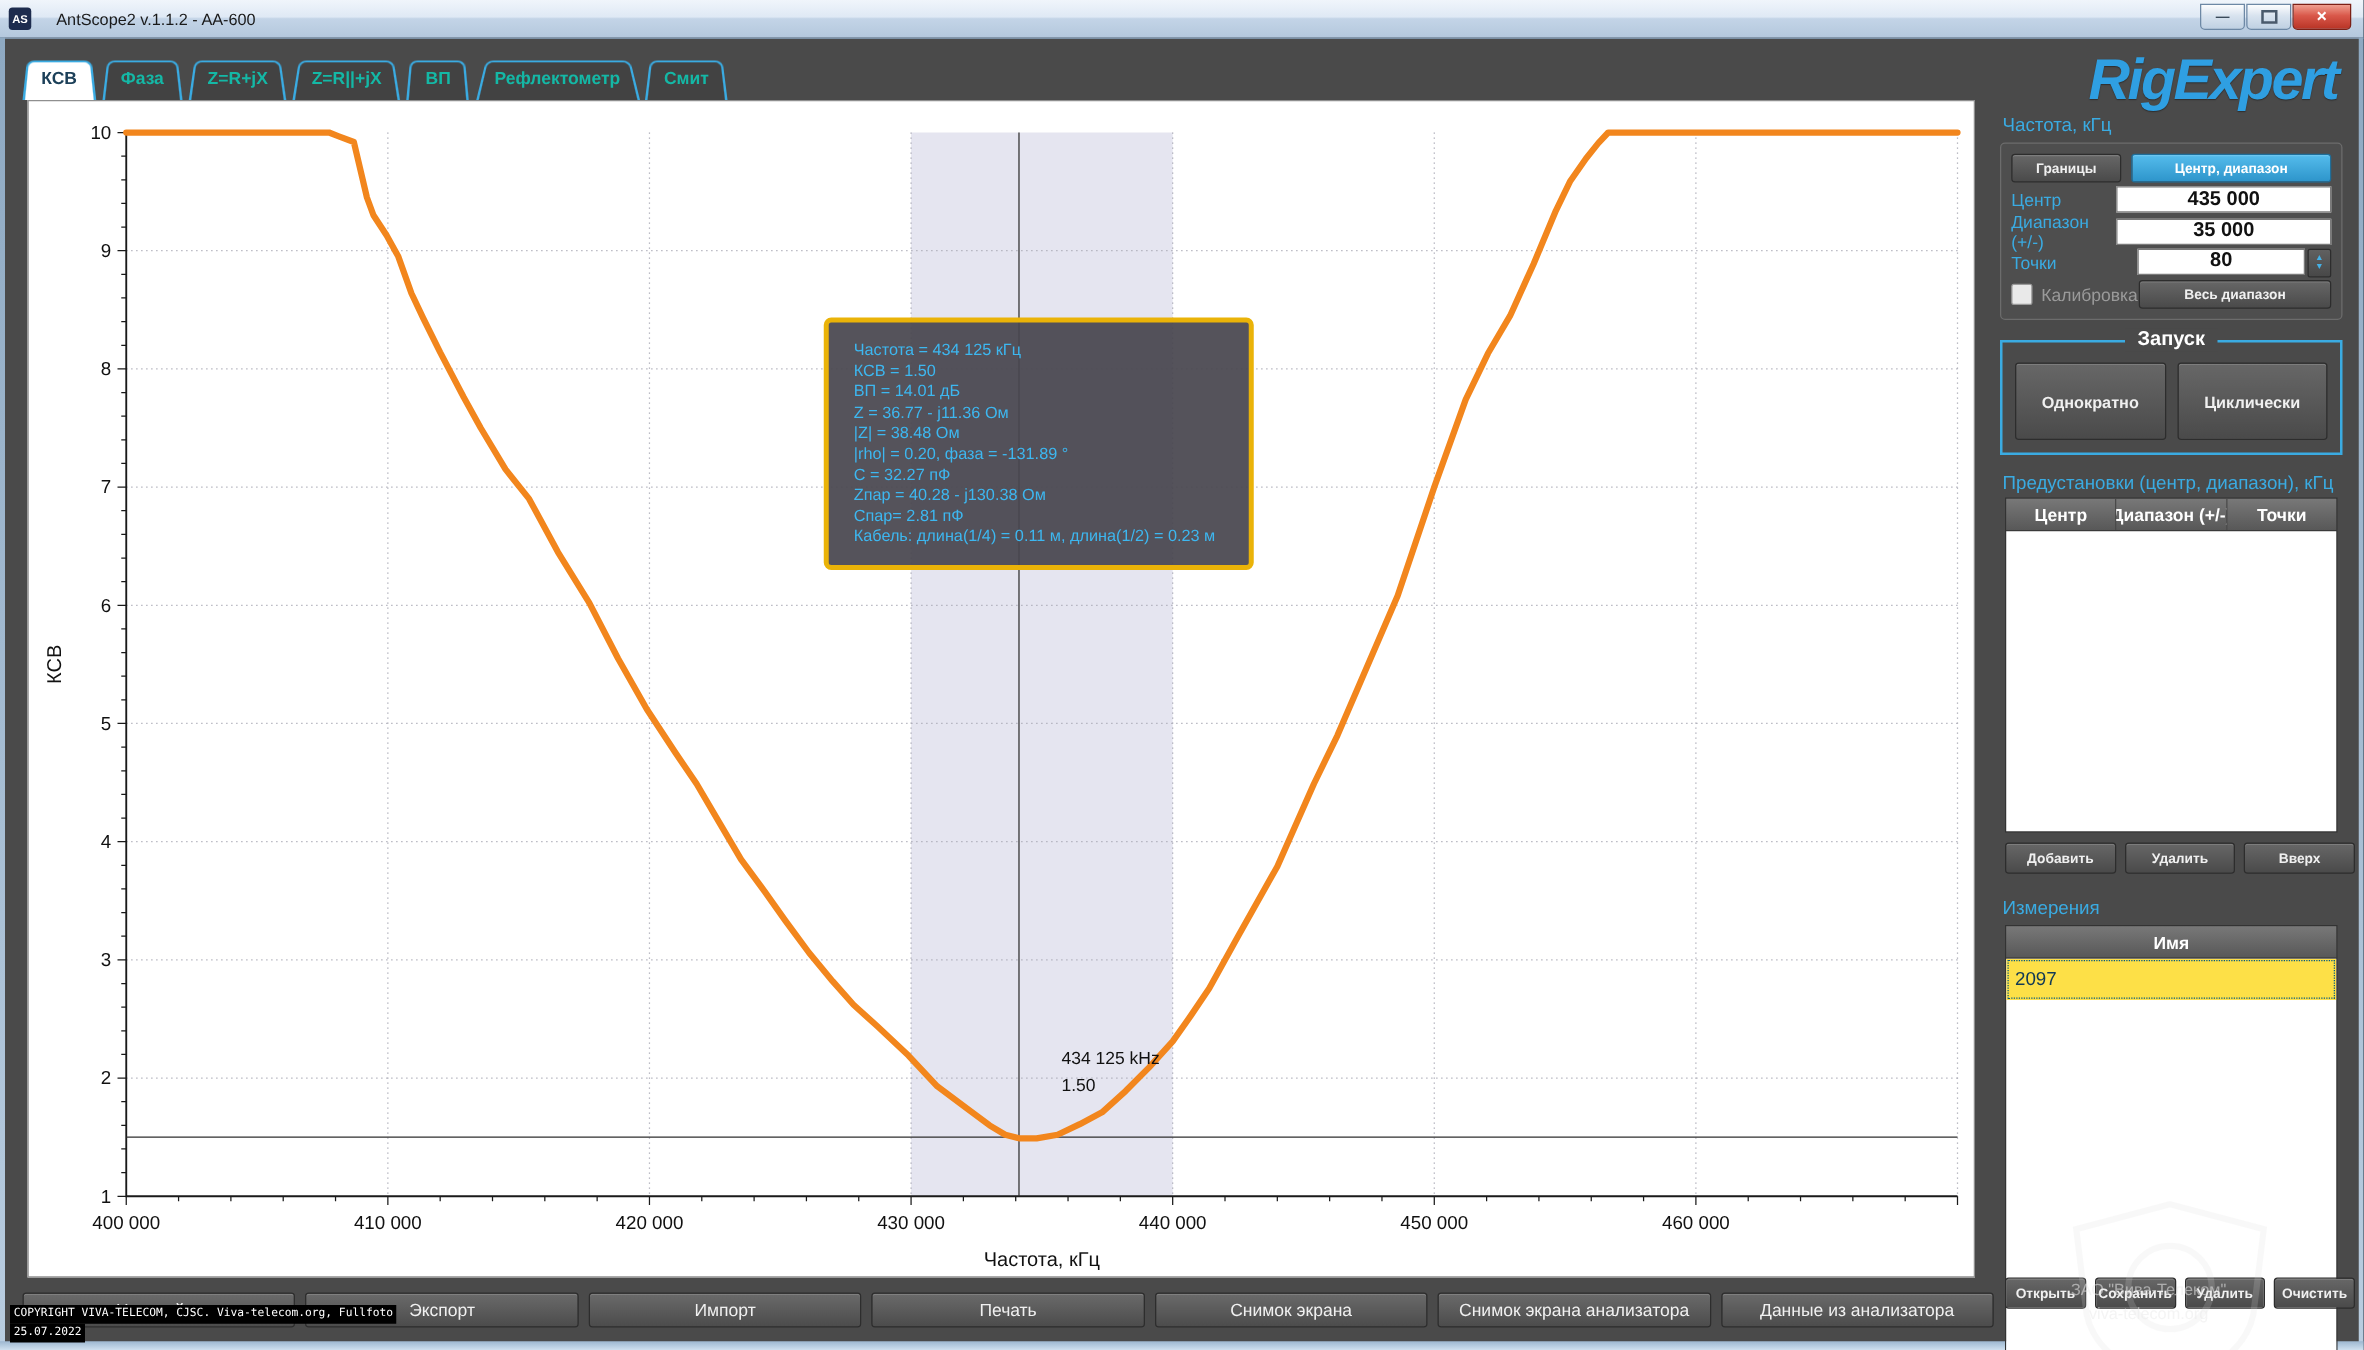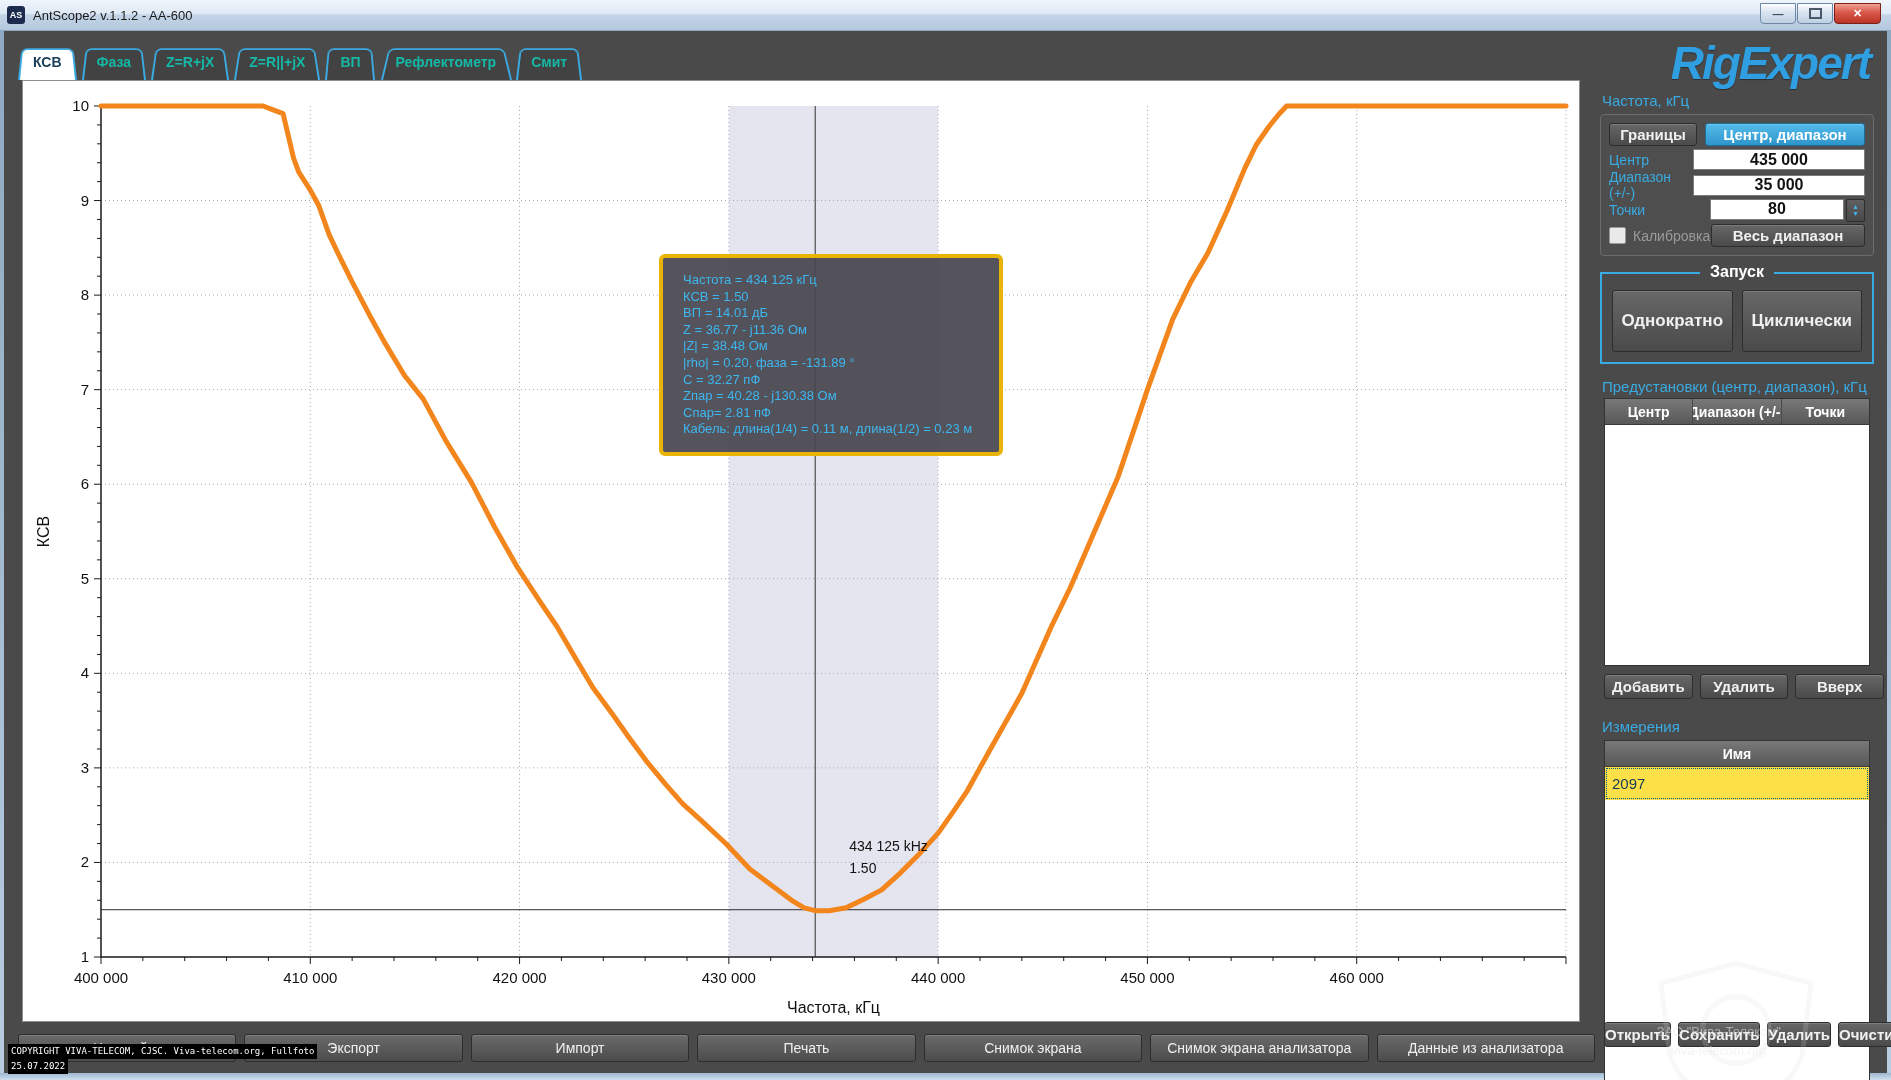--- a/index.html
+++ b/index.html
@@ -3,21 +3,21 @@
 <meta charset="utf-8">
 <style>
   html,body{margin:0;padding:0;background:#222;}
   .stage{position:relative;width:1891px;height:1080px;overflow:hidden;
          background:#4a4a4a;font-family:"Liberation Sans",sans-serif;
          box-shadow:inset 0 0 0 1px #2b4a66;}
   
   .titlebar{position:absolute;left:0;top:0;right:0;height:30px;
     background:linear-gradient(#f0f5fb 0%,#dfe9f5 45%,#c3d4e7 50%,#b4c8dd 100%);
     border-bottom:1px solid #8aa6c2;display:flex;align-items:center;}
-  .app-icon{width:18px;height:18px;margin:0 8px 0 7px;border-radius:3px;
+  .app-icon{width:18px;height:18px;margin:0 20px 0 7px;border-radius:3px;
     background:#1d2c4e;color:#fff;font-size:9px;font-weight:bold;
     display:flex;align-items:center;justify-content:center;}
   .title-text{font-size:13px;color:#1a1a1a;}
   .winbtns{position:absolute;right:10px;top:3px;display:flex;}
   .winbtn{width:34px;height:19px;border:1px solid #6d88a5;border-radius:0 0 4px 4px;
     background:linear-gradient(#fdfdfe,#d8e3ef 45%,#bfd0e2);margin-left:1px;
     display:flex;align-items:center;justify-content:center;color:#3a4a5a;
     font-size:11px;font-weight:bold;}
   .winbtn.close{width:45px;background:linear-gradient(#f0a090,#d9584a 45%,#b93426);
     border-color:#7c2016;color:#fff;}
@@ -49,42 +49,42 @@
     font-style:italic;color:#2f9fe2;letter-spacing:-2px;line-height:1;
     text-shadow:0 1px 1px rgba(0,0,0,.4);}
   .sb-label{position:absolute;left:4px;font-size:15px;color:#3aabe2;}
   .sb-freq-group{position:absolute;left:2px;top:82px;width:274px;height:142px;
     background:#4e4e4e;border:1px solid #6c6c6c;border-radius:4px;box-sizing:border-box;
     padding:9px 8px;display:flex;flex-direction:column;justify-content:space-between;}
   .row{display:flex;align-items:center;justify-content:space-between;height:21px;}
   .flabel{font-size:14px;color:#3aabe2;}
   .flabel.dis{color:#9a9a9a;}
   .btn{background:linear-gradient(#676767,#4a4a4a);border:1px solid #2d2d2d;
-    border-radius:3px;color:#f0f0f0;font-size:15px;font-weight:bold;
+    border-radius:3px;color:#f0f0f0;font-size:11px;font-weight:bold;
     display:flex;align-items:center;justify-content:center;
     box-shadow:inset 0 1px 0 rgba(255,255,255,.15);}
   .btn.blue{background:linear-gradient(#54bcec,#2e95cb);border-color:#1f6e99;color:#fff;}
   .mode-btn{width:86px;height:21px;}
   .mode-btn.blue{width:158px;}
   .sb-input{width:172px;height:21px;background:#fff;border:1px solid #7b7b7b;
     color:#111;font-size:16px;font-weight:bold;text-align:center;
     font-family:"Liberation Sans",sans-serif;box-sizing:border-box;padding:0;}
   .sb-input.small{width:134px;}
   .spinner{width:17px;height:21px;background:linear-gradient(#606060,#484848);
     border:1px solid #2d2d2d;border-radius:2px;display:flex;flex-direction:column;
     align-items:center;justify-content:center;color:#45b1e6;font-size:7px;line-height:7px;}
   .checkbox{width:15px;height:15px;background:#e9e9e9;border:1px solid #9a9a9a;
     border-radius:2px;margin-right:7px;}
   .fullrange{width:152px;height:21px;}
   .sb-run{position:absolute;left:2px;top:240px;width:274px;height:92px;
     border:2px solid #3aabe2;box-sizing:border-box;}
   .sb-run-title{position:absolute;top:-11px;left:50%;transform:translateX(-50%);
     background:#4a4a4a;padding:0 10px;font-size:16px;font-weight:bold;color:#fff;}
   .sb-run-btns{position:absolute;inset:16px 10px 10px 10px;display:flex;gap:9px;}
-  .run-btn{flex:1;font-size:17px;text-align:center;}
+  .run-btn{flex:1;font-size:13px;text-align:center;}
   .sb-table{position:absolute;left:6px;width:266px;border:1px solid #333;
     box-sizing:border-box;display:flex;flex-direction:column;}
   .tbl-head{display:flex;height:25px;background:linear-gradient(#787878,#585858);
     border-bottom:1px solid #3a3a3a;flex:none;}
   .tbl-head div{flex:1;display:flex;align-items:center;justify-content:center;
     overflow:hidden;font-size:14px;font-weight:bold;color:#fff;white-space:nowrap;
     border-right:1px solid #4a4a4a;}
   .tbl-head div:last-child{border-right:none;}
   .tbl-body{flex:1;background:#fff;overflow:hidden;}
   .tbl-row{height:33px;display:flex;align-items:center;padding-left:7px;

